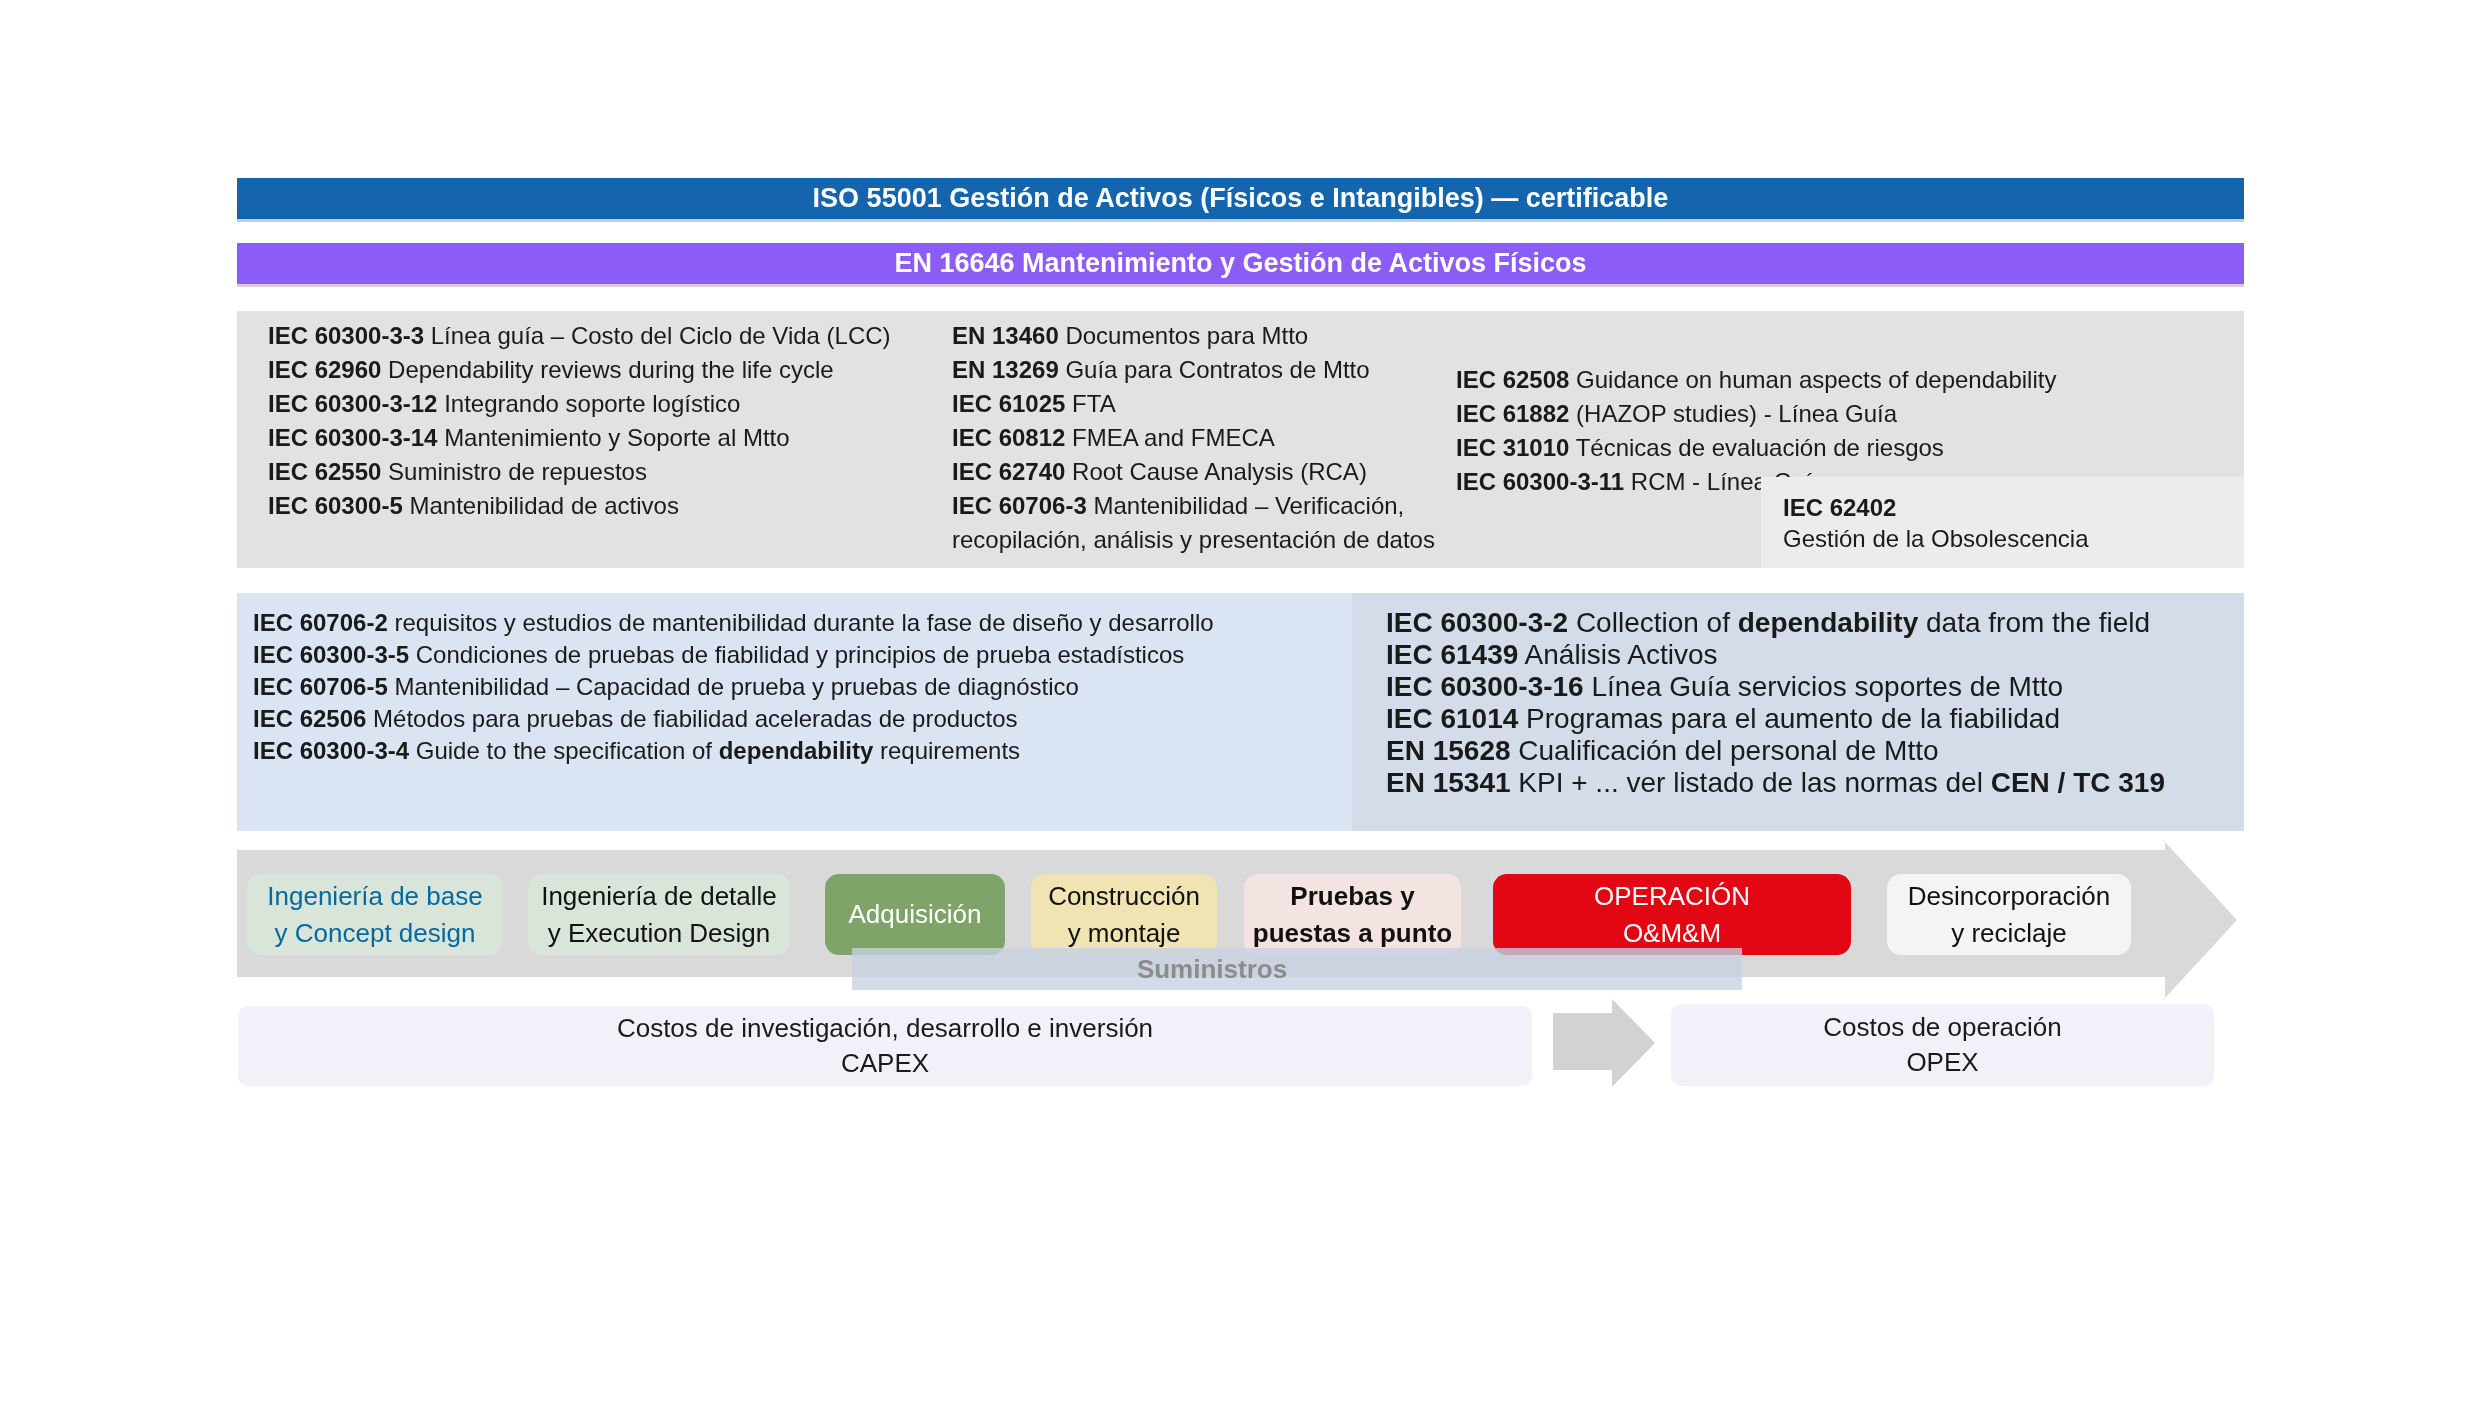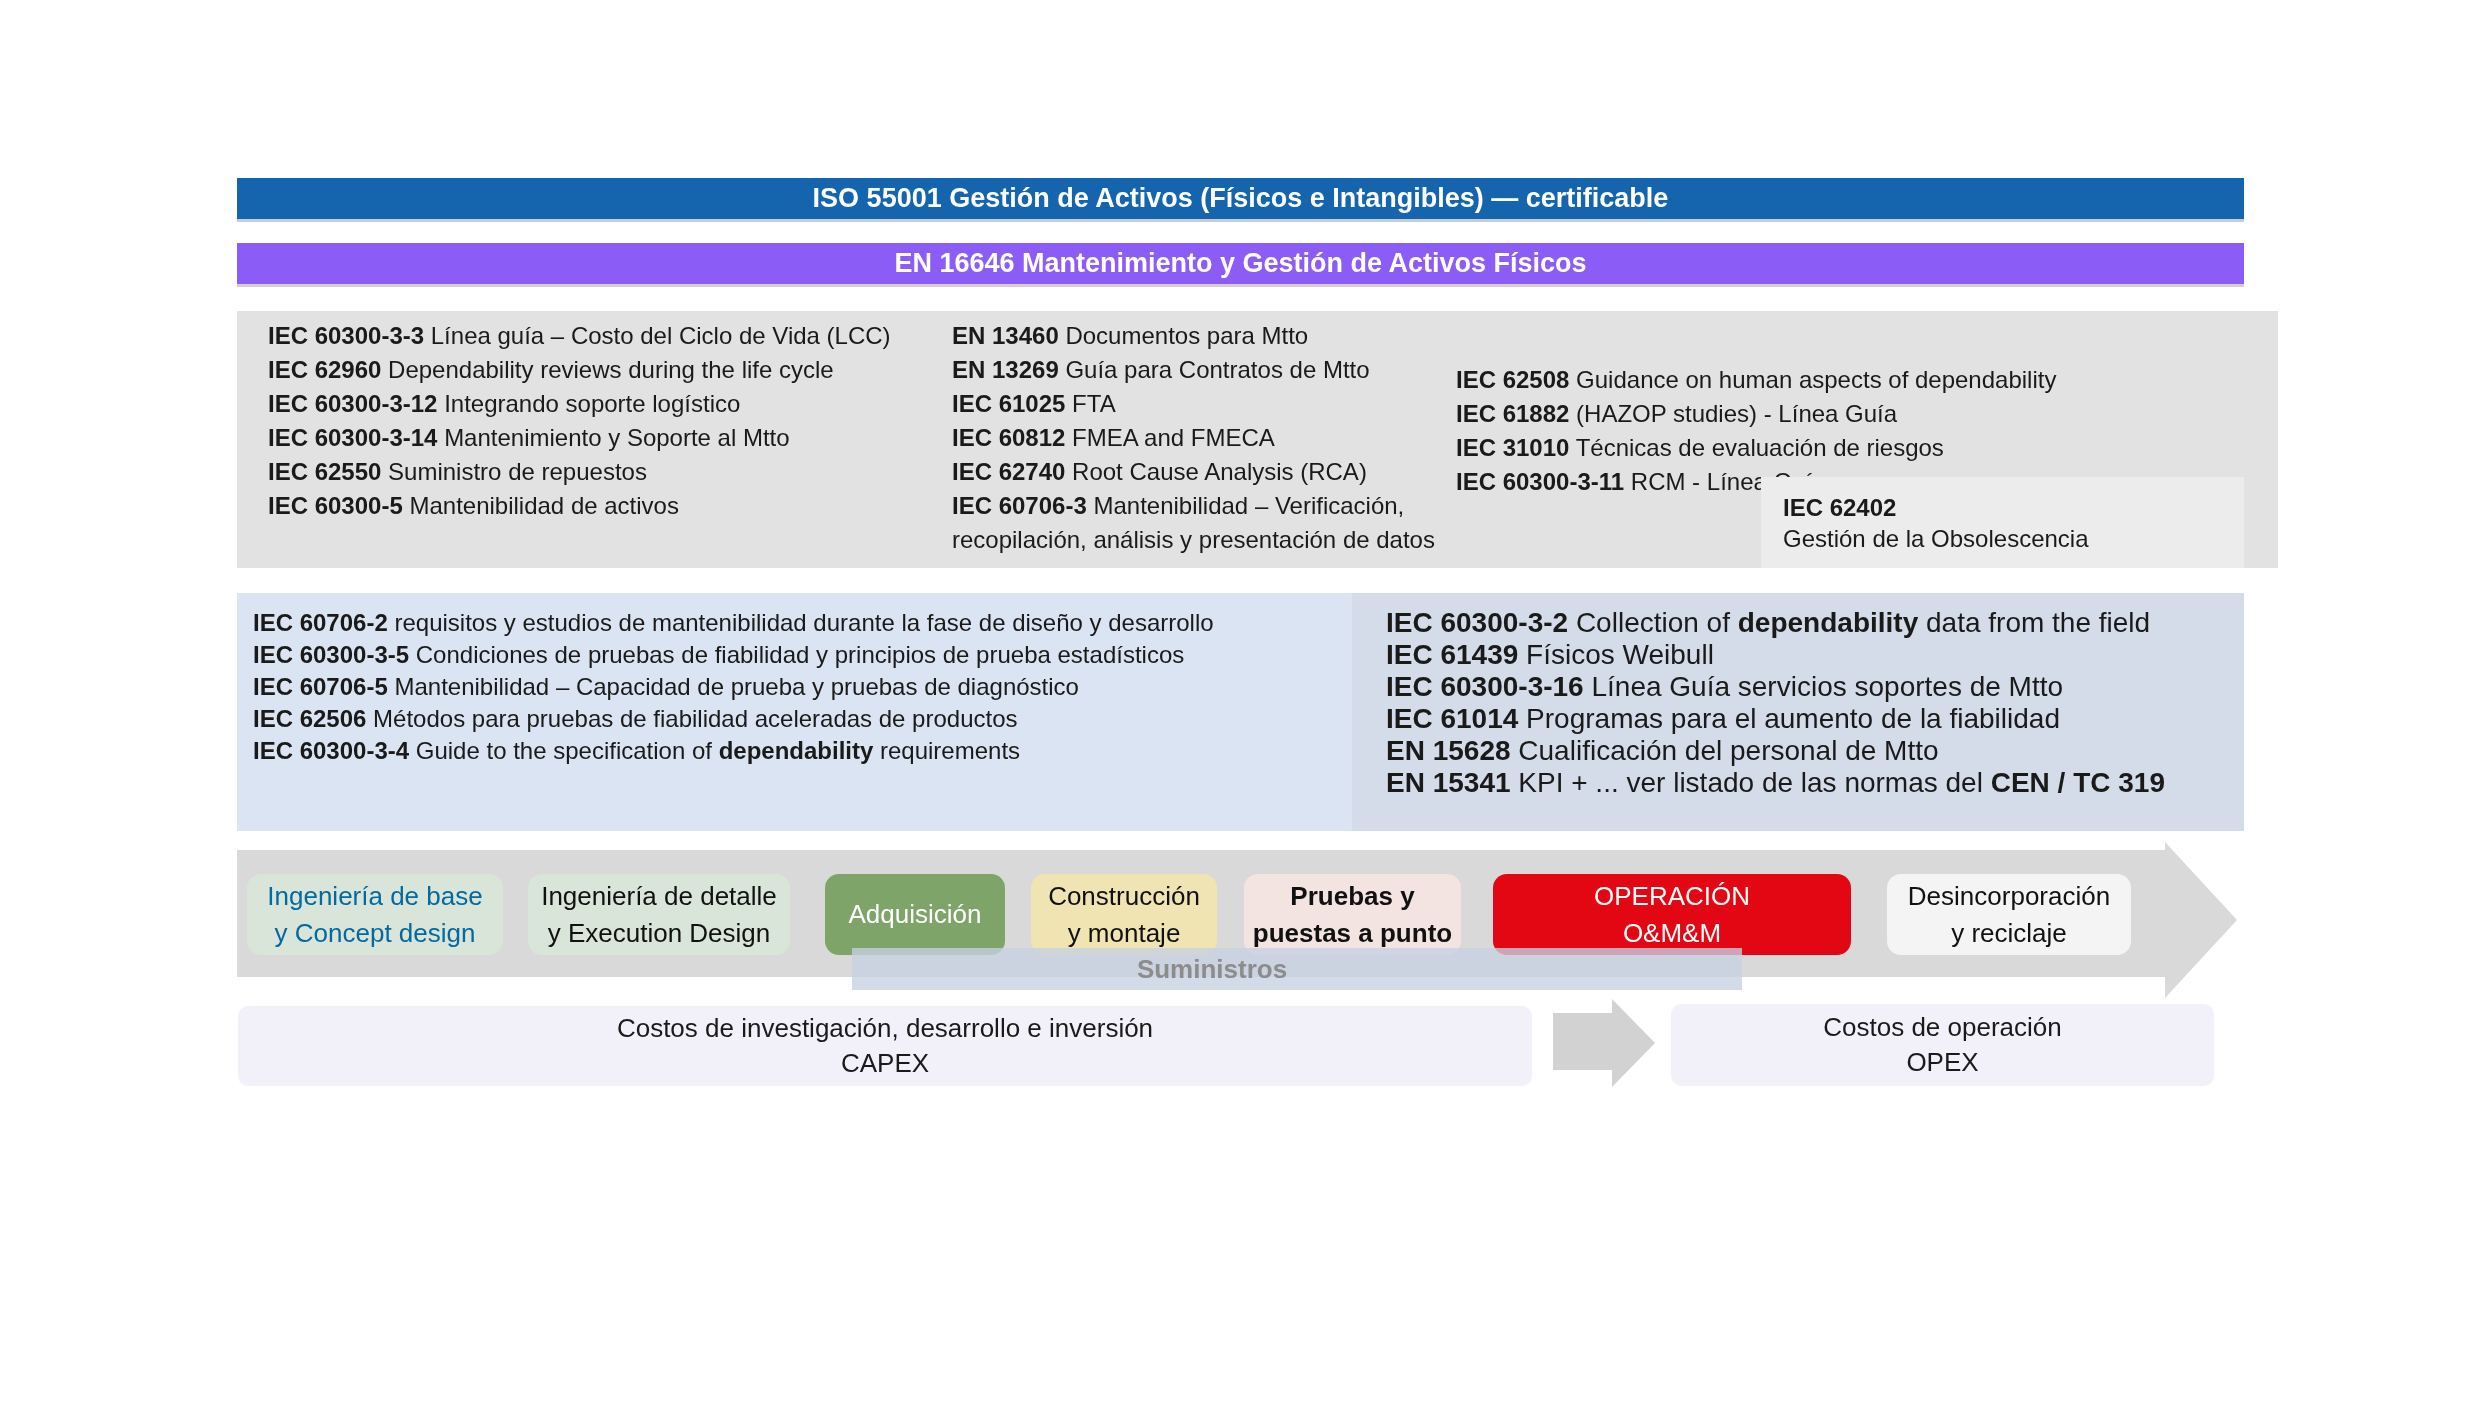--- a/index.html
+++ b/index.html
@@ -10,21 +10,21 @@
   
   .banner{
     position:absolute;left:237px;width:2007px;height:41px;
     display:flex;align-items:center;justify-content:center;
     font-size:27px;font-weight:bold;color:#ffffff;white-space:nowrap;
   }
   .banner.blue{top:178px;background:#1565ae;box-shadow:0 3px 0 rgba(90,110,135,.35);}
   .banner.red{top:243px;background:#e30613;box-shadow:0 3px 0 rgba(150,110,115,.35);}
   .banner.grayb{top:1109px;height:42px;background:#9d9d9d;box-shadow:0 0 0 1px rgba(255,255,255,.4) inset;}
   
-  .box{position:absolute;padding-left:34px;}
+  .box{position:absolute;}
   .box.gray{left:237px;top:311px;width:2007px;height:257px;background:#e2e2e2;}
   .col{position:absolute;top:8px;font-size:24px;line-height:34px;white-space:nowrap;}
   .col.c1{left:31px;}
   .col.c2{left:715px;}
   .col.c3{left:1219px;margin-top:44px;}
   .box.obsolescence{
     left:1761px;top:477px;width:483px;height:91px;background:#ececec;z-index:3;
     font-size:24px;line-height:31px;padding-top:0;box-sizing:border-box;
     display:flex;flex-direction:column;justify-content:center;padding-left:22px;
   }
@@ -118,21 +118,21 @@
   <div class="box blueleft" style="background: rgb(219, 228, 242);">
       <div class="std-line"><span class="code">IEC 60706-2</span> <span class="desc"><span>requisitos y estudios de mantenibilidad durante la fase de diseño y desarrollo</span></span></div>
       <div class="std-line"><span class="code">IEC 60300-3-5</span> <span class="desc"><span>Condiciones de pruebas de fiabilidad y principios de prueba estadísticos</span></span></div>
       <div class="std-line"><span class="code">IEC 60706-5</span> <span class="desc"><span>Mantenibilidad – Capacidad de prueba y pruebas de diagnóstico</span></span></div>
       <div class="std-line"><span class="code">IEC 62506</span> <span class="desc"><span>Métodos para pruebas de fiabilidad aceleradas de productos</span></span></div>
       <div class="std-line"><span class="code">IEC 60300-3-4</span> <span class="desc"><span>Guide to the specification of </span><b>dependability</b><span> requirements</span></span></div>
     </div>
 
   <div class="box blueright" style="background: rgb(212, 220, 233);">
       <div class="std-line"><span class="code">IEC 60300-3-2</span> <span class="desc"><span>Collection of </span><b>dependability</b><span> data from the field</span></span></div>
-      <div class="std-line"><span class="code">IEC 61439</span> <span class="desc"><span>Físicos Weibull</span></span></div>
+      <div class="std-line"><span class="code">IEC 61439</span> <span class="desc"><span>Análisis Activos</span></span></div>
       <div class="std-line"><span class="code">IEC 60300-3-16</span> <span class="desc"><span>Línea Guía servicios soportes de Mtto</span></span></div>
       <div class="std-line"><span class="code">IEC 61014</span> <span class="desc"><span>Programas para el aumento de la fiabilidad</span></span></div>
       <div class="std-line"><span class="code">EN 15628</span> <span class="desc"><span>Cualificación del personal de Mtto</span></span></div>
       <div class="std-line"><span class="code">EN 15341</span> <span class="desc"><span>KPI + ... ver listado de las normas del </span><b>CEN / TC 319</b></span></div>
     </div>
 
   <div class="arrow-band" style="background: rgb(217, 217, 217);"></div>
   <div class="arrow-head"></div>
 
   <div class="phase p1" style="background: rgb(216, 229, 216); color: #0369a1;">

